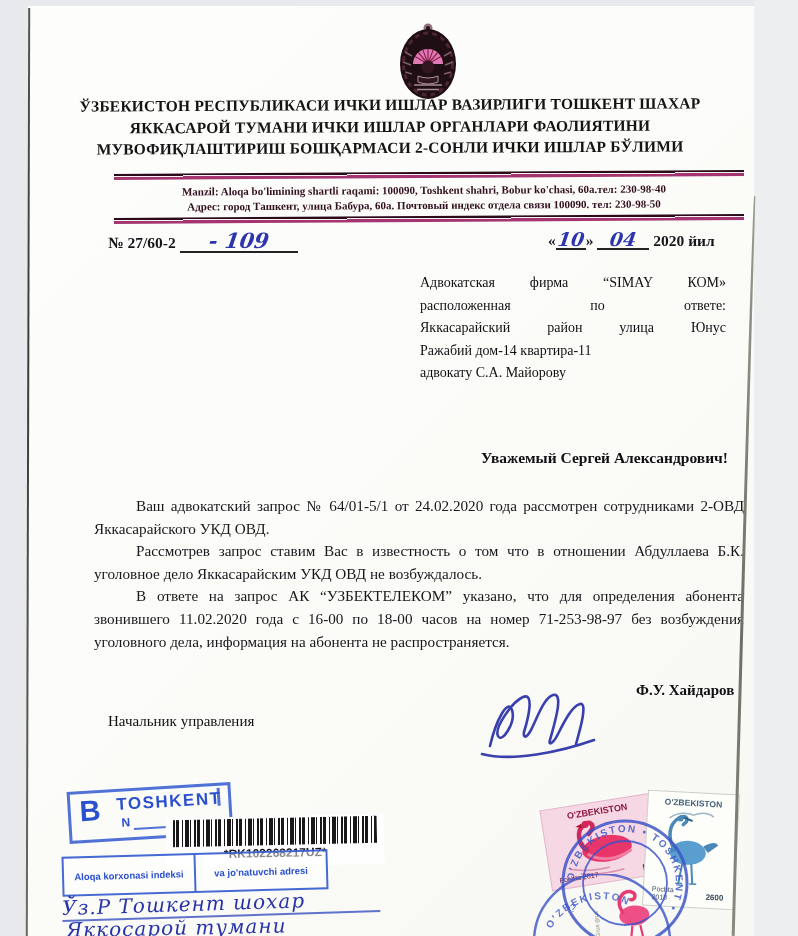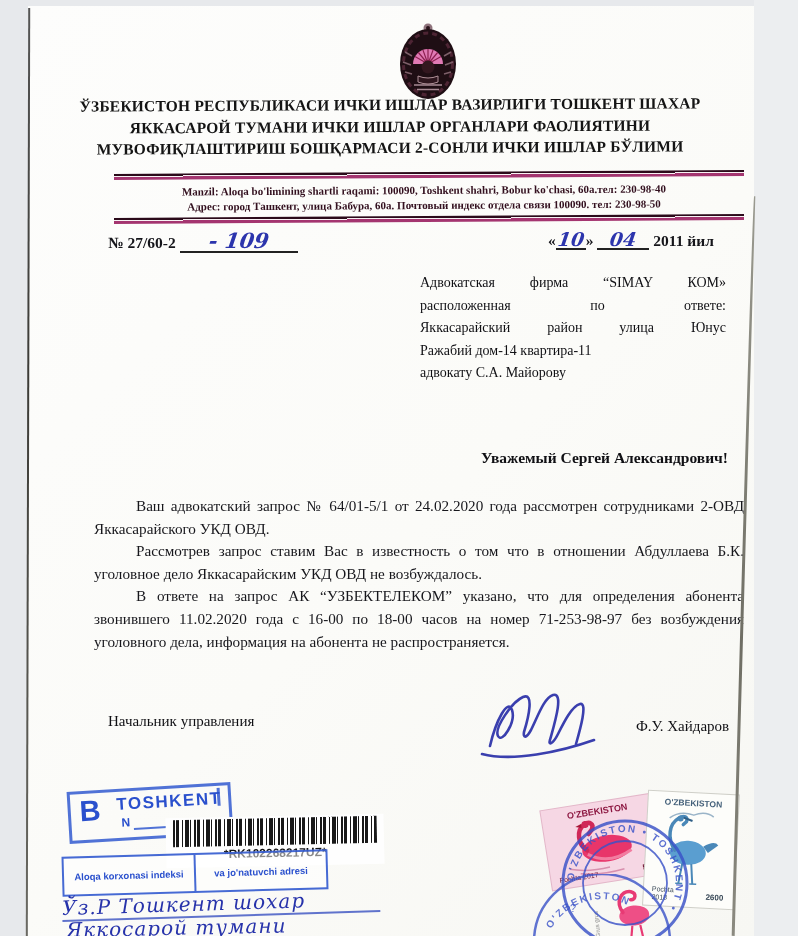--- a/index.html
+++ b/index.html
@@ -46,21 +46,21 @@
 
   .salutation{position:absolute;left:60px;top:443px;width:640px;text-align:right;
               font-weight:bold;font-size:15.5px;color:#101014;}
 
   .bodytext{position:absolute;left:66px;top:489px;width:650px;font-size:15.2px;
             line-height:22.6px;color:#17171c;text-align:justify;}
   .bodytext p{margin:0;text-indent:42px;}
 
   
   .sig-title{position:absolute;left:80px;top:707px;font-weight:normal;font-size:15px;color:#101014;}
-  .sig-name{position:absolute;left:608px;top:712px;font-weight:normal;font-size:15px;color:#101014;}
+  .sig-name{position:absolute;left:608px;top:676px;font-weight:bold;font-size:15px;color:#101014;}
   .sig-squiggle{position:absolute;left:448px;top:676px;width:140px;height:86px;}
 
   
   .toshkent{position:absolute;left:40px;top:781px;width:158px;height:46px;
             border:3px solid rgba(38,80,205,.8);transform:rotate(-3.5deg);
             font-family:"Liberation Sans",sans-serif;color:#2a50cd;}
   .toshkent .b{position:absolute;left:9px;top:1px;font-size:29px;font-weight:bold;}
   .toshkent .city{position:absolute;left:46px;top:3px;font-size:17px;font-weight:bold;letter-spacing:1.5px;}
   .toshkent .tick{position:absolute;right:8px;top:2px;width:3px;height:18px;background:rgba(38,80,205,.8);}
   .toshkent .n{position:absolute;left:50px;top:24px;font-size:12px;font-weight:bold;}
@@ -128,21 +128,21 @@
     <div class="rule rule2"></div>
 
     <div class="refrow">
       <div class="refnum">
         <span>№ 27/60-2</span>
         <span class="refline"><span class="hand">- 109</span></span>
       </div>
       <div class="daterow">
         <span>«</span><span class="dline day"><span class="hand">10</span></span><span>»</span>
         <span class="dline month"><span class="hand">04</span></span>
-        <span>2011 йил</span>
+        <span>2020 йил</span>
       </div>
     </div>
 
     <div class="addressee">
       <div class="j">Адвокатская фирма “SIMAY КОМ»</div>
       <div class="j">расположенная по ответе:</div>
       <div class="j">Яккасарайский район улица Юнус</div>
       <div>Ражабий дом-14 квартира-11</div>
       <div>адвокату С.А. Майорову</div>
     </div>

